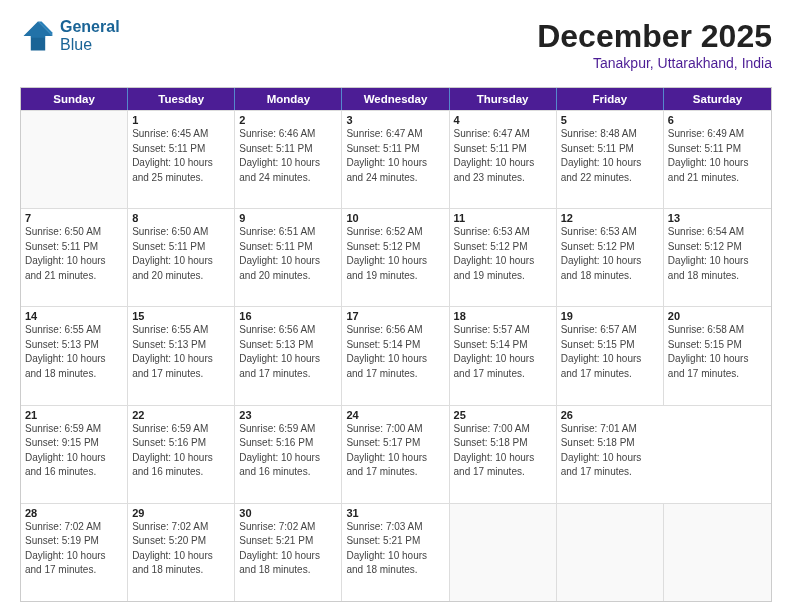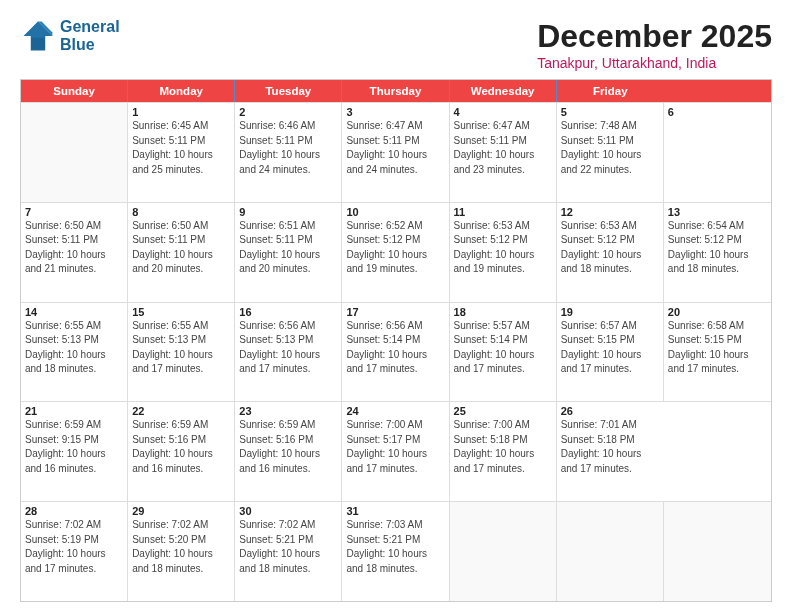--- a/index.html
+++ b/index.html
@@ -14,52 +14,53 @@
       width: 792px;
       height: 612px;
       padding: 18px 20px 10px 20px;
       display: flex;
       flex-direction: column;
     }
     .header {
       display: flex;
       justify-content: space-between;
       align-items: flex-start;
-      margin-bottom: 8px;
+      margin-bottom: 16px;
     }
     .logo {
       display: flex;
       align-items: center;
     }
     .logo-icon {
       width: 36px;
       height: 36px;
       margin-right: 4px;
     }
     .title-block {
+      text-align: right;
     }
     .calendar-title {
       font-size: 32px;
       font-weight: bold;
       color: #222;
     }
     .calendar-subtitle {
       font-size: 14px;
-      color: #be185d;
+      color: #4c1d95;
     }
     .calendar {
       flex: 1;
       display: flex;
       flex-direction: column;
       border: 1px solid #ccc;
     }
     .cal-header-row {
       display: grid;
       grid-template-columns: repeat(7, 1fr);
-      background: #ef4444;
+      background: #4c1d95;
     }
     .cal-header-cell {
       color: #fff;
       font-size: 11.5px;
       font-weight: bold;
       text-align: center;
       padding: 5px 2px;
       border-right: 1px solid #5588cc;
     }
     .cal-header-cell:last-child { border-right: none; }
@@ -102,37 +103,38 @@
 <div class="page">
   <div class="header">
     <div class="logo">
       <svg class="logo-icon" viewBox="0 0 40 40">
         <polygon points="20,4 36,20 28,20 28,36 12,36 12,20 4,20" fill="#1a6496"></polygon>
         <polygon points="20,4 36,20 28,20 28,22 12,22 12,20 4,20" fill="#2980b9" opacity="0.5"></polygon>
         <polygon points="24,4 36,16 36,20 20,4" fill="#2980b9"></polygon>
       </svg>
       <div>
         <div style="font-size:16px;font-weight:bold;color:#1a6496;line-height:1.15;">General</div>
-        <div style="font-size:16px;font-weight:bold;color:#1a6496;line-height:1.15;">Blue</div>
+        <div style="font-size:16px;font-weight:normal;color:#1a6496;line-height:1.15;">Blue</div>
       </div>
     </div>
     <div class="title-block">
       <div class="calendar-title">December 2025</div>
       <div class="calendar-subtitle">Tanakpur, Uttarakhand, India</div>
     </div>
   </div>
 
   <div class="calendar">
     <div class="cal-header-row">
     <div class="cal-header-cell">Sunday</div>
+        <div class="cal-header-cell">Tuesday</div>
         <div class="cal-header-cell">Monday</div>
-        <div class="cal-header-cell">Tuesday</div>
+        <div class="cal-header-cell">Wednesday</div>
         <div class="cal-header-cell">Thursday</div>
-        <div class="cal-header-cell">Wednesday</div>
         <div class="cal-header-cell">Friday</div>
+        <div class="cal-header-cell">Saturday</div>
       </div>
     <div class="cal-body">
     <div class="cal-week">
           <div class="cal-cell empty"></div>
           <div class="cal-cell">
             <div class="day-num">1</div>
             <div class="day-detail">Sunrise: 6:45 AM
 Sunset: 5:11 PM
 Daylight: 10 hours
 and 25 minutes.</div>
@@ -153,27 +155,31 @@
           </div>
           <div class="cal-cell">
             <div class="day-num">4</div>
             <div class="day-detail">Sunrise: 6:47 AM
 Sunset: 5:11 PM
 Daylight: 10 hours
 and 23 minutes.</div>
           </div>
           <div class="cal-cell">
             <div class="day-num">5</div>
-            <div class="day-detail">Sunrise: 7:48 AM
+            <div class="day-detail">Sunrise: 8:48 AM
 Sunset: 5:11 PM
 Daylight: 10 hours
 and 22 minutes.</div>
           </div>
           <div class="cal-cell">
             <div class="day-num">6</div>
+            <div class="day-detail">Sunrise: 6:49 AM
+Sunset: 5:11 PM
+Daylight: 10 hours
+and 21 minutes.</div>
           </div>
         </div>
         <div class="cal-week">
           <div class="cal-cell">
             <div class="day-num">7</div>
             <div class="day-detail">Sunrise: 6:50 AM
 Sunset: 5:11 PM
 Daylight: 10 hours
 and 21 minutes.</div>
           </div>

